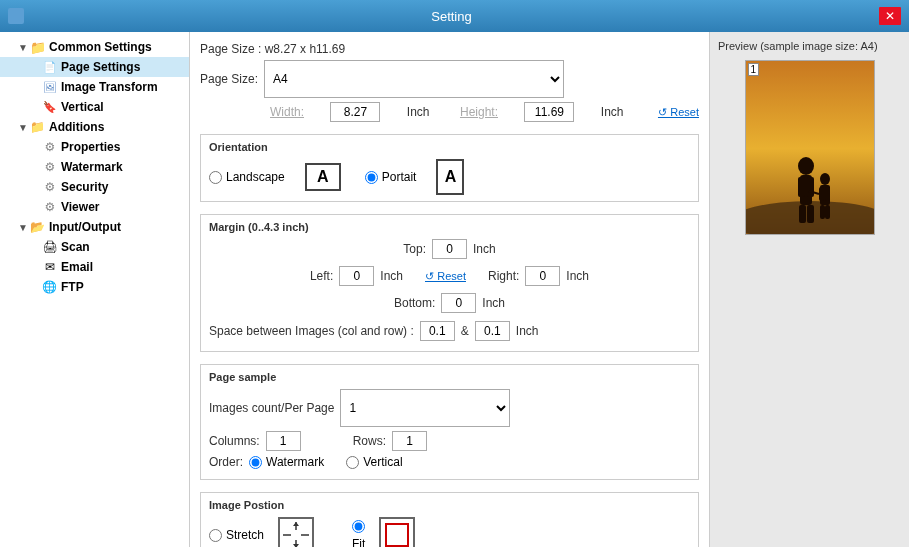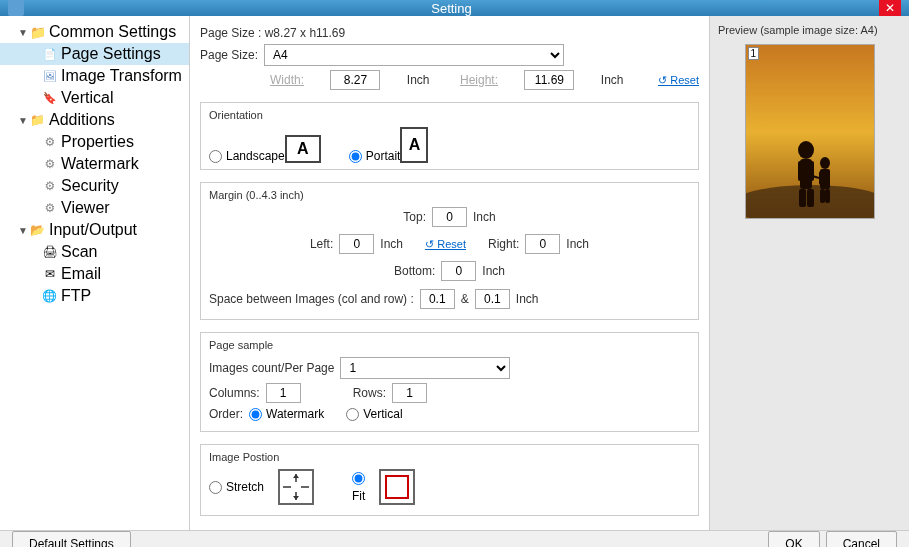--- a/index.html
+++ b/index.html
@@ -1,20 +1,20 @@
 <!DOCTYPE html>
 <html><head>
   <meta charset="utf-8">
   <style>
     * { box-sizing: border-box; margin: 0; padding: 0; font-family: 'Segoe UI', Tahoma, sans-serif; font-size: 12px; }
     body { background: #f0f0f0; width: 909px; height: 547px; overflow: hidden; }
     .title-bar {
       display: flex; align-items: center; justify-content: space-between;
       background: linear-gradient(to bottom, #4a9fd4, #2e7eb5);
-      height: 16px; padding: 0 8px;
+      height: 32px; padding: 0 8px;
     }
     .title-bar-text { color: white; font-size: 13px; flex: 1; text-align: center; }
     .title-bar-icon { width: 16px; height: 16px; background: #5c9fd4; border-radius: 2px; }
     .close-btn {
       background: #e81123; border: none; color: white; width: 22px; height: 18px;
       cursor: pointer; font-size: 12px; display: flex; align-items: center; justify-content: center;
       border-radius: 1px;
     }
     .main-container { display: flex; flex-direction: column; height: calc(547px - 28px); }
     .content-area { display: flex; flex: 1; background: #f0f0f0; }
@@ -24,21 +24,21 @@
     }
     .tree-item {
       display: flex; align-items: center; padding: 2px 4px; cursor: pointer;
       white-space: nowrap;
     }
     .tree-item.selected { background: #cce8f7; }
     .tree-indent-1 { padding-left: 16px; }
     .tree-indent-2 { padding-left: 28px; }
     .tree-toggle { width: 14px; height: 14px; display: inline-flex; align-items: center; justify-content: center; font-size: 10px; color: #555; }
     .tree-icon { width: 16px; height: 16px; margin-right: 3px; display: inline-flex; align-items: center; justify-content: center; }
-    .tree-label { font-size: 16px; }
+    .tree-label { font-size: 12px; font-weight: bold; }
     .folder-icon { color: #f0c040; font-size: 13px; }
     .page-icon { color: #5080c0; font-size: 11px; }
     .gear-icon { color: #888; font-size: 12px; }
     .red-icon { color: #cc0000; }
     .blue-icon { color: #4080c0; }
 
     .main-panel { flex: 1; background: white; padding: 10px; display: flex; flex-direction: column; gap: 8px; }
     .preview-panel {
       width: 200px; background: #e8e8e8; border-left: 1px solid #ccc;
       padding: 8px; display: flex; flex-direction: column; align-items: center;
@@ -52,40 +52,40 @@
       position: absolute; top: 2px; left: 2px; background: white;
       border: 1px solid #888; font-size: 10px; padding: 0 2px; z-index: 2;
     }
     .preview-img {
       width: 100%; height: 100%;
       background: linear-gradient(135deg, #c8a020 0%, #e8b840 20%, #d4951a 40%, #b87018 60%, #8a5010 80%, #5a3008 100%);
       position: relative;
     }
 
     .section { border: 1px solid #ccc; padding: 6px 8px; margin-bottom: 4px; }
-    .section-title { font-size: 11px; color: #333; margin-bottom: 6px; font-weight: normal; }
+    .section-title { font-size: 11px; color: #333; margin-bottom: 6px; font-weight: bold; }
     .row { display: flex; align-items: center; gap: 6px; margin-bottom: 4px; }
     .label { font-size: 12px; color: #333; }
     .input-small {
       width: 50px; height: 20px; border: 1px solid #aaa; padding: 1px 3px;
       font-size: 12px; text-align: center;
     }
     .input-tiny {
       width: 35px; height: 20px; border: 1px solid #aaa; padding: 1px 3px;
       font-size: 12px; text-align: center;
     }
     .select-box {
-      height: 22px; border: 1px solid #aaa; font-size: 12px;
+      height: 38px; border: 1px solid #aaa; font-size: 12px;
       background: white; padding: 0 4px;
     }
     .select-page { width: 300px; }
     .select-count { width: 170px; }
     .reset-link { color: #0066cc; text-decoration: underline; cursor: pointer; font-size: 11px; }
     .radio-group { display: flex; align-items: center; gap: 4px; }
-    .orientation-group { display: flex; align-items: flex-end; }
+    .orientation-group { display: flex; gap: 20px; align-items: center; }
     .orient-option { display: flex; align-items: center; gap: 4px; cursor: pointer; }
     .orient-icon {
       width: 28px; height: 36px; border: 2px solid #444; display: flex;
       align-items: center; justify-content: center; font-size: 16px; font-weight: bold;
       background: white;
     }
     .orient-icon.landscape { width: 36px; height: 28px; }
     .pos-icon-box {
       width: 36px; height: 36px; border: 2px solid #666; background: white;
       display: flex; align-items: center; justify-content: center; position: relative;
@@ -221,21 +221,21 @@
       </div>
 
       <div class="section">
         <div class="section-title">Orientation</div>
         <div class="orientation-group">
           <label class="orient-option">
             <input type="radio" name="orientation" style="">
             <span>Landscape</span>
           </label>
           <div class="orient-icon landscape">A</div>
-          <label class="orient-option" style="margin-left:28px;">
+          <label class="orient-option" style="margin-left:4px;">
             <input type="radio" name="orientation" checked="" style="">
             <span>Portait</span>
           </label>
           <div class="orient-icon">A</div>
         </div>
       </div>
 
       <div class="section">
         <div class="section-title">Margin (0..4.3 inch)</div>
         <div style="display:flex; flex-direction:column; align-items:center; gap:3px;">

